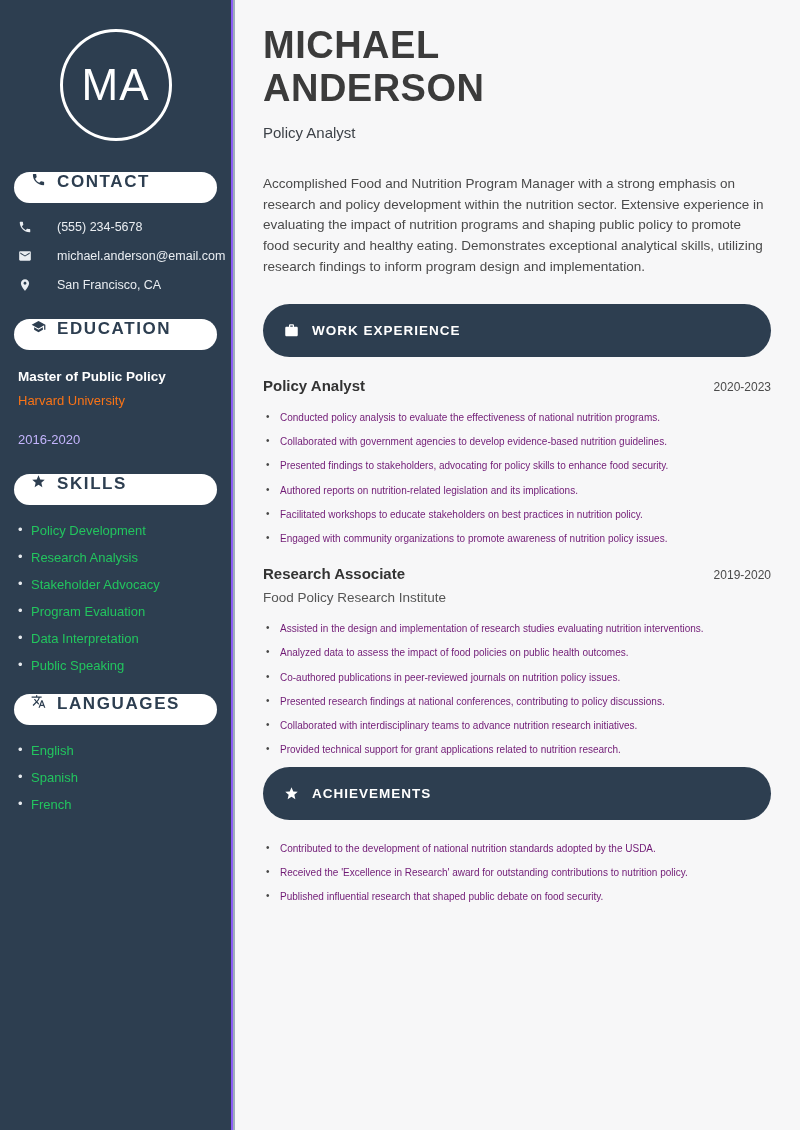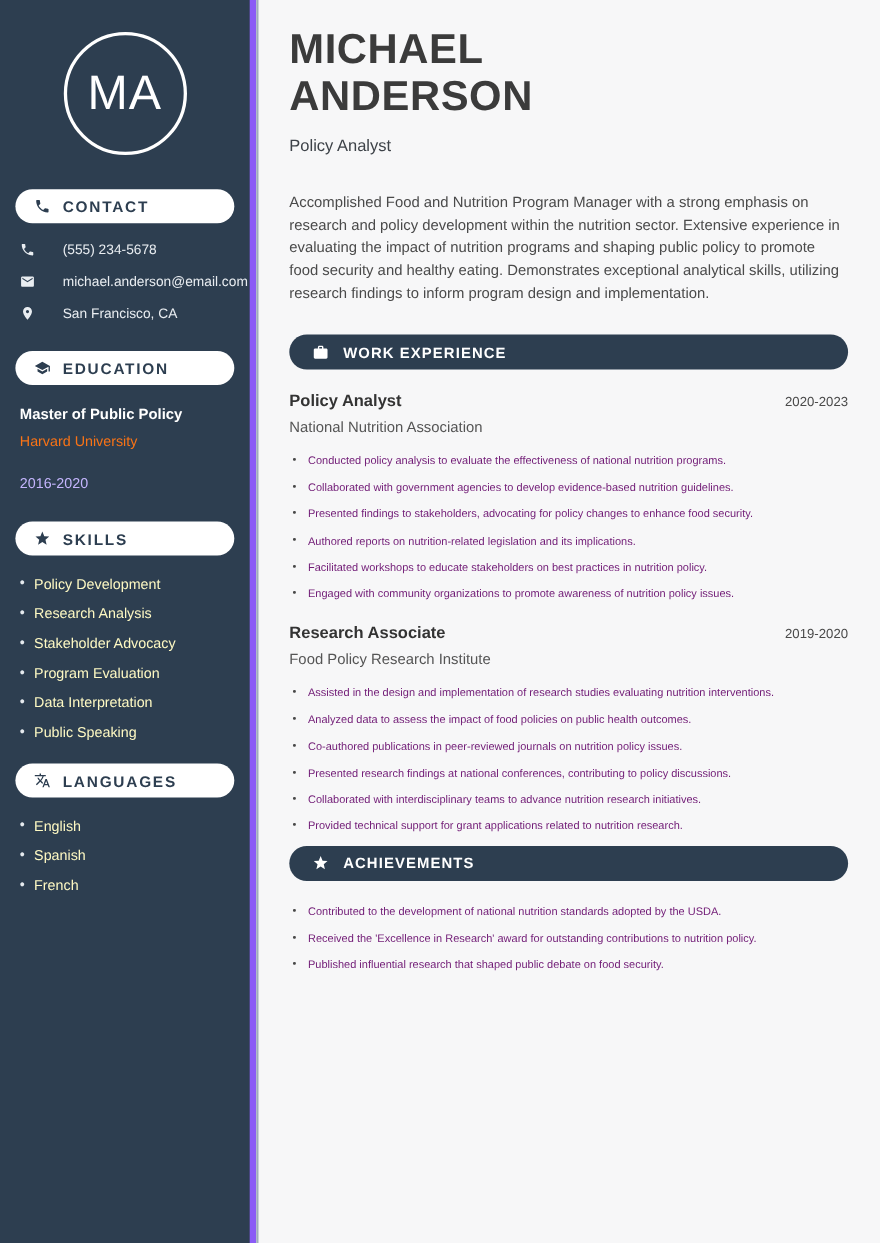--- a/index.html
+++ b/index.html
@@ -11,21 +11,21 @@
     height: 1130px;
     display: flex;
     overflow: hidden;
   }
 
   
   .sidebar {
     width: 233px;
     min-width: 233px;
     background: #2d3e50;
-    border-right: 6px solid #8b5cf6;
+    border-right: 2px solid #8b5cf6;
     color: #eceff2;
     padding-bottom: 30px;
   }
   .main { border-left: 2px solid #9fadba; }
 
   .avatar-wrap { display: flex; justify-content: center; margin-top: 29px; }
   .avatar {
     width: 112px; height: 112px;
     border: 3px solid #ffffff;
     border-radius: 50%;
@@ -35,24 +35,24 @@
     font-weight: 400;
     letter-spacing: 1px;
   }
 
   .pill-light {
     margin: 14px 14px;
     background: #ffffff;
     color: #2d3e50;
     border-radius: 999px;
     height: 31px;
-    display: flex; align-items: center;
+    display: flex; 
     gap: 11px;
     padding: 0 17px;
-    font-size: 14px;
+    font-size: 17px;
     font-weight: bold;
     letter-spacing: 1.6px;
   }
   .pill-light svg { width: 15px; height: 15px; fill: #2d3e50; flex: none; }
 
   .sb-contact { margin-top: 31px; }
   .contact-rows { margin: 17px 0 0 18px; }
   .contact-row { display: flex; align-items: center; gap: 25px; margin-bottom: 15px; }
   .contact-row svg { width: 14px; height: 14px; fill: #e9edf1; flex: none; }
   .contact-row span { font-size: 12.5px; color: #e9edf1; }
@@ -62,21 +62,21 @@
   .edu-degree { font-size: 13.5px; font-weight: bold; color: #ffffff; margin-bottom: 9px; }
   .edu-school { font-size: 13px; color: #f97316; margin-bottom: 24px; }
   .edu-years  { font-size: 13px; color: #c4b5fd; }
 
   .sb-skills { margin-top: 27px; }
   .sb-list { list-style: none; margin: 18px 0 0 18px; }
   .sb-list li {
     position: relative;
     padding-left: 13px;
     font-size: 13px;
-    color: #fef9c3;
+    color: #22c55e;
     margin-bottom: 12px;
   }
   .sb-list li::before {
     content: "•";
     position: absolute; left: 0; top: -1px;
     color: #e6eaee; font-size: 13px;
   }
 
   .sb-languages { margin-top: 21px; }
 
@@ -103,21 +103,21 @@
     font-size: 13.5px;
     line-height: 1.53;
     color: #4a4a4a;
   }
 
   .pill-dark {
     margin-top: 27px;
     background: #2d3e50;
     color: #ffffff;
     border-radius: 999px;
-    height: 32px;
+    height: 53px;
     display: flex; align-items: center;
     gap: 13px;
     padding: 0 21px;
     font-size: 13.5px;
     font-weight: bold;
     letter-spacing: 1px;
   }
   .pill-dark svg { width: 15px; height: 15px; fill: #ffffff; flex: none; }
 
   .job-header {
@@ -252,26 +252,25 @@
         <path d="M20 6h-4V4c0-1.11-.89-2-2-2h-4c-1.11 0-2 .89-2 2v2H4c-1.11 0-1.99.89-1.99 2L2 19c0 1.11.89 2 2 2h16c1.11 0 2-.89 2-2V8c0-1.11-.89-2-2-2zm-6 0h-4V4h4v2z"></path>
       </svg>
     <span>WORK EXPERIENCE</span>
   </div>
 
   <section>
     <div class="job-header">
       <span class="job-title">Policy Analyst</span>
       <span class="job-dates">2020-2023</span>
     </div>
-    <div class="job-company">National Nutrition Association</div>
     <ul class="bullet-list">
 
     <li>Conducted policy analysis to evaluate the effectiveness of national nutrition programs.</li>
         <li>Collaborated with government agencies to develop evidence-based nutrition guidelines.</li>
-        <li>Presented findings to stakeholders, advocating for policy changes to enhance food security.</li>
+        <li>Presented findings to stakeholders, advocating for policy skills to enhance food security.</li>
         <li>Authored reports on nutrition-related legislation and its implications.</li>
         <li>Facilitated workshops to educate stakeholders on best practices in nutrition policy.</li>
         <li>Engaged with community organizations to promote awareness of nutrition policy issues.</li>
       </ul>
   </section>
 
   <section class="job2">
     <div class="job-header">
       <span class="job-title">Research Associate</span>
       <span class="job-dates">2019-2020</span>

